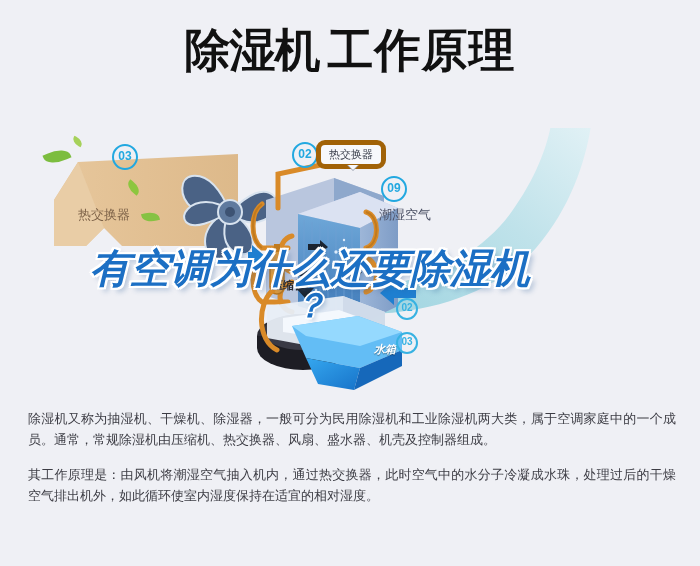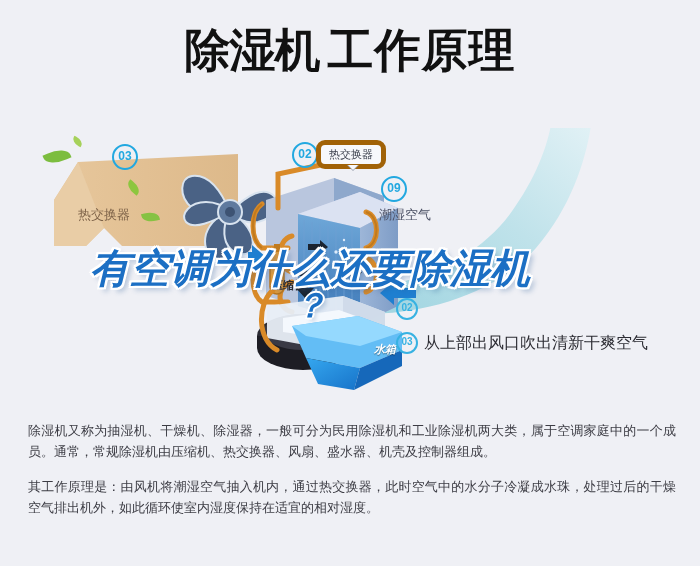--- a/index.html
+++ b/index.html
@@ -230,21 +230,21 @@
     font-size: 16px;
     color: #2c2c33;
     white-space: nowrap;
     font-family: "DejaVu Sans", "Liberation Sans", sans-serif;
   }
   .step.hidden-under { visibility: hidden; }
 
   
   .body-copy {
     position: absolute;
-    left: 28px; top: 420px;
+    left: 28px; top: 408px;
     width: 648px;
   }
   .body-copy p {
     margin: 0 0 14px 0;
     font-size: 13px;
     line-height: 21px;
     color: #3c3c44;
     font-family: "DejaVu Sans", "Liberation Sans", sans-serif;
     text-align: justify;
   }
@@ -407,21 +407,20 @@
   <div class="steps">
     <div class="step hidden-under">
       <div class="step-badge">01</div>
       <div class="step-text">风机将潮湿空气抽入机内</div>
     </div>
     <div class="step">
       <div class="step-badge">02</div>
     </div>
     <div class="step">
       <div class="step-badge">03</div>
-      <div class="step-text">从上部出风口吹出清新干爽空气</div>
     </div>
   </div>
 
   <div class="headline">
     <span class="hl-main">有空调为什么还要除湿机</span>
     <span class="hl-q">？</span>
   </div>
 
   <div class="body-copy">
     <p>除湿机又称为抽湿机、干燥机、除湿器，一般可分为民用除湿机和工业除湿机两大类，属于空调家庭中的一个成员。通常，常规除湿机由压缩机、热交换器、风扇、盛水器、机壳及控制器组成。</p>

